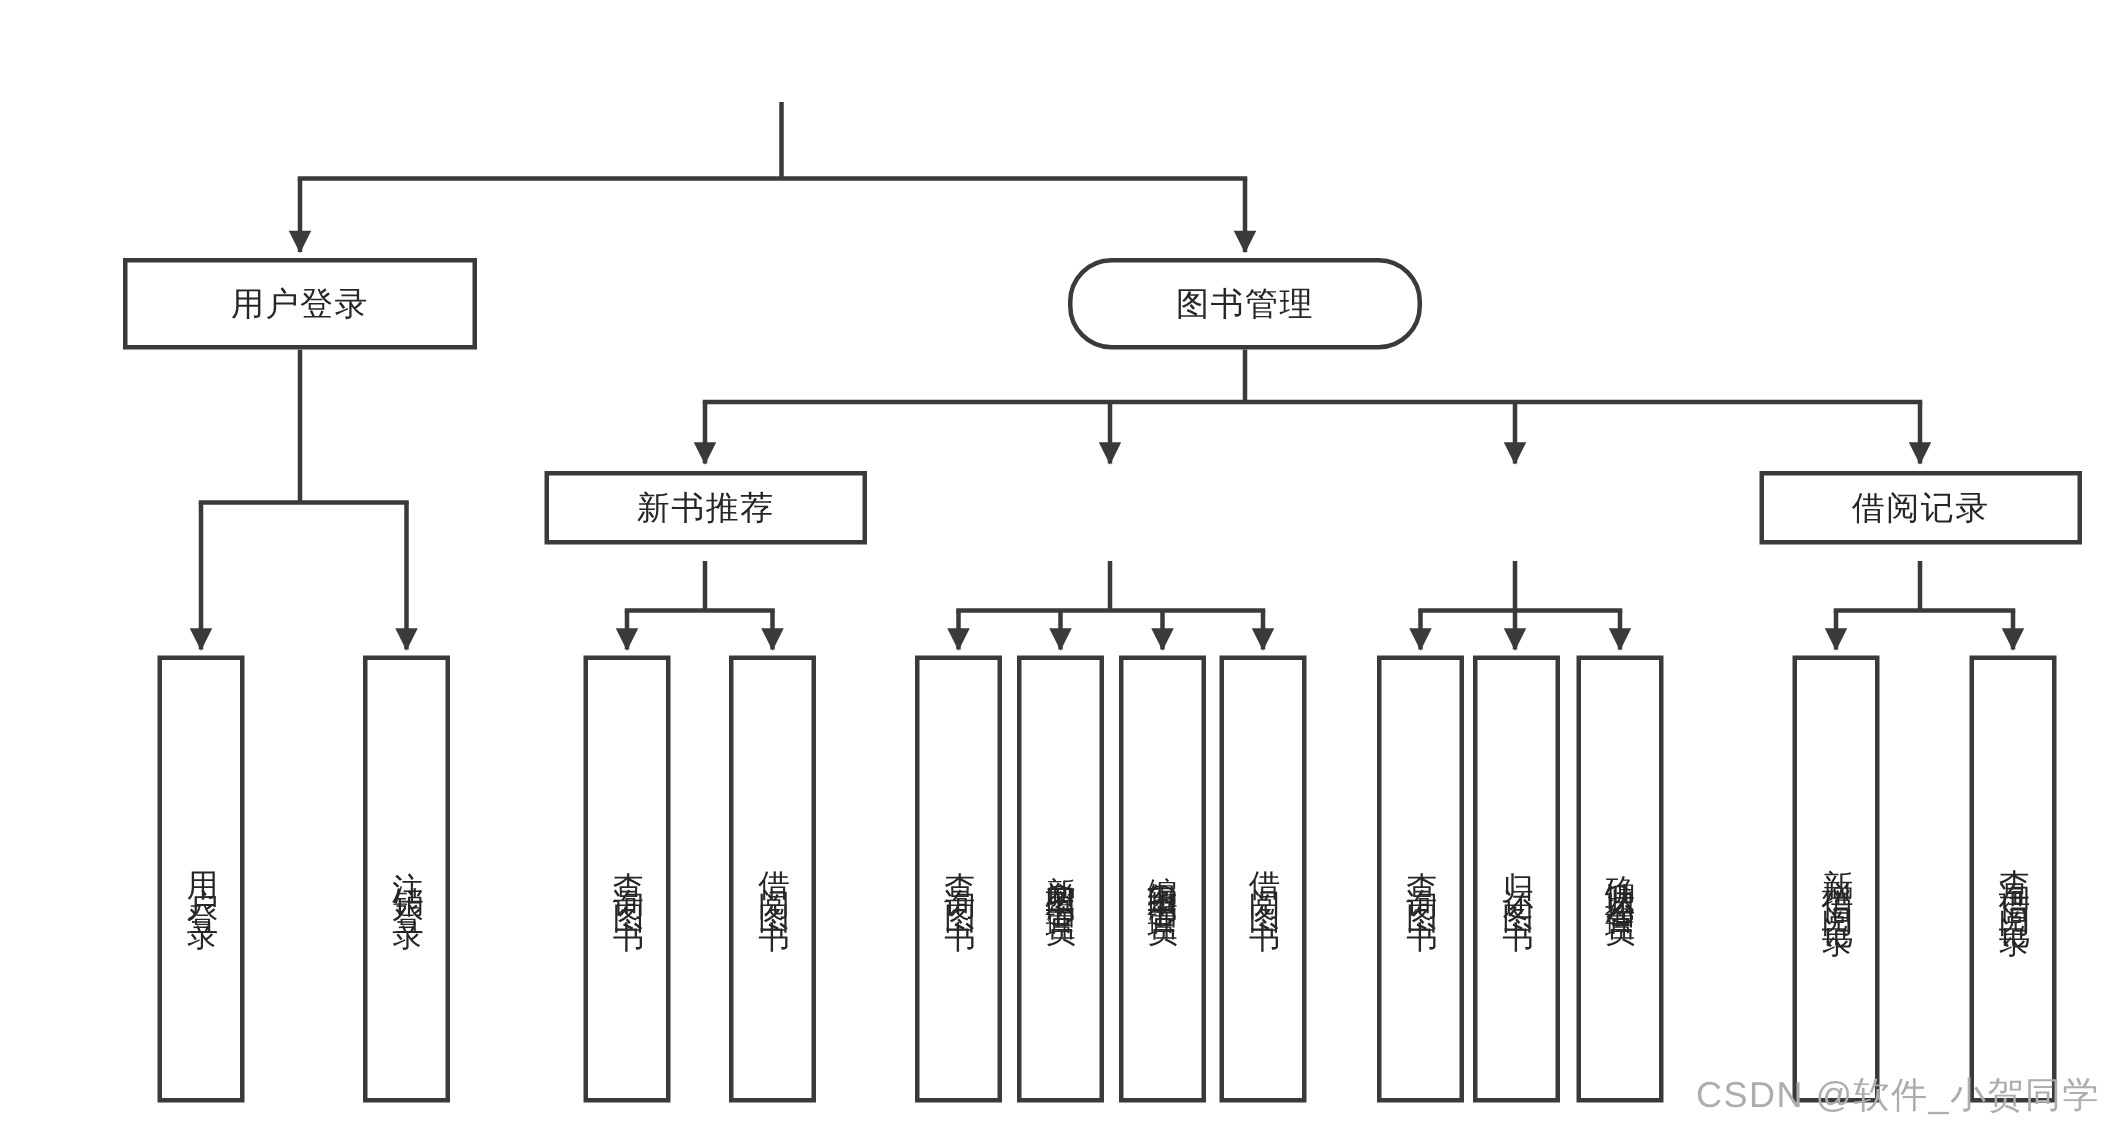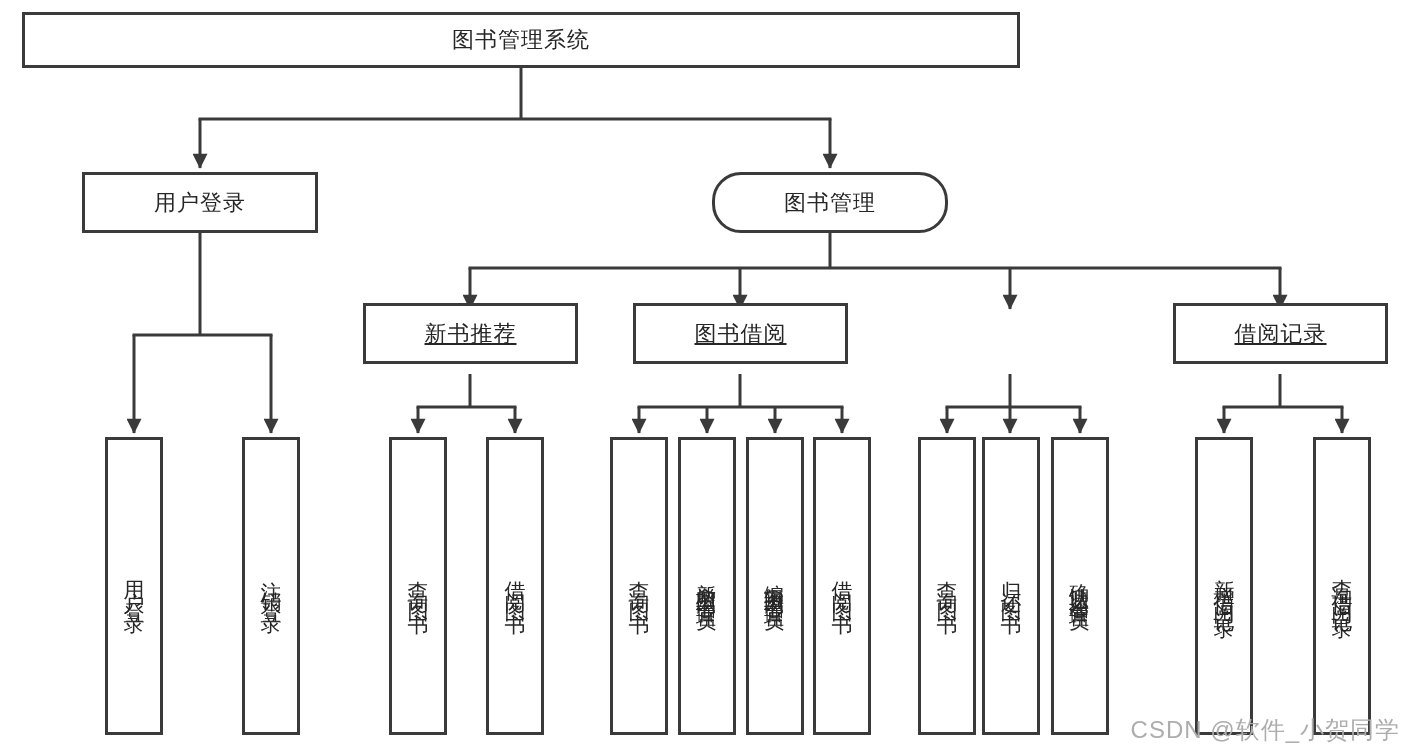--- a/index.html
+++ b/index.html
@@ -31,21 +31,21 @@
     border: 3px solid var(--line);
     display: flex;
     align-items: center;
     justify-content: center;
     color: var(--text);
     z-index: 2;
   }
   .hbox { font-size: 22px; letter-spacing: 1px; }
   .root-box  { left: 22px;  top: 12px;  width: 998px; height: 56px; }
   .lvl1-box  { height: 61px; width: 236px; top: 172px; }
-  .lvl2-box  { height: 61px; width: 215px; top: 303px; text-decoration: underline; }
+  .lvl2-box  { height: 49px; width: 215px; top: 314px; }
 
   .vbox {
     top: 437px;
     width: 58px;
     height: 298px;
     font-size: 21px;
   }
   .vbox span {
     writing-mode: vertical-rl;
     letter-spacing: 11px;
@@ -112,36 +112,30 @@
       <line x1="1010" y1="407" x2="1010" y2="433" marker-end="url(#ah)"></line>
       <line x1="1080" y1="407" x2="1080" y2="433" marker-end="url(#ah)"></line>
 
       <line x1="1280" y1="374" x2="1280" y2="407"></line>
       <line x1="1222.5" y1="407" x2="1343.5" y2="407"></line>
       <line x1="1224" y1="407" x2="1224" y2="433" marker-end="url(#ah)"></line>
       <line x1="1342" y1="407" x2="1342" y2="433" marker-end="url(#ah)"></line>
     </g>
   </svg>
 
-  <div class="box hbox root-box">
-    <span>图书管理系统</span>
-  </div>
 
   <div class="box hbox lvl1-box" style="left:82px;">
     <span>用户登录</span>
   </div>
   <div class="box hbox lvl1-box" style="left:712px;border-radius:29px;">
     <span>图书管理</span>
   </div>
 
   <div class="box hbox lvl2-box" style="left:363px;">
     <span>新书推荐</span>
-  </div>
-  <div class="box hbox lvl2-box" style="left:633px;">
-    <span>图书借阅</span>
   </div>
   <div class="box hbox lvl2-box" style="left:1173px;">
     <span>借阅记录</span>
   </div>
 
   <div class="box vbox" style="left:105px;">
     <span>用户登录</span>
   </div>
   <div class="box vbox" style="left:242px;">
     <span>注销登录</span>

